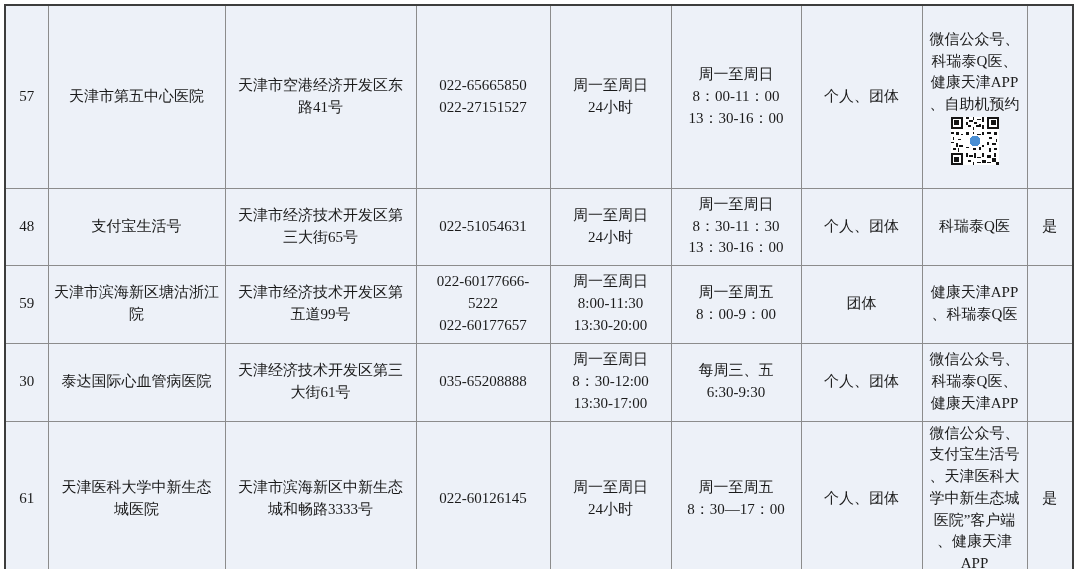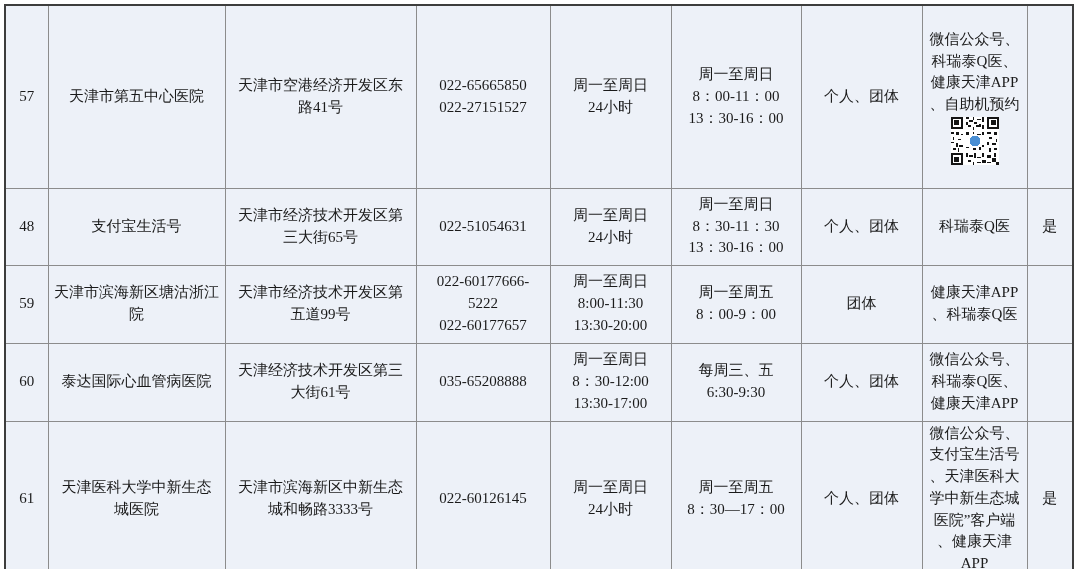--- a/index.html
+++ b/index.html
@@ -199,21 +199,21 @@
 13:30-20:00</td>
       <td>周一至周五
 8：00-9：00</td>
       <td>团体</td>
       <td>健康天津APP
 、科瑞泰Q医</td>
       <td></td>
     </tr>
 
     <tr class="r3">
-      <td>60</td>
+      <td>30</td>
       <td>泰达国际心血管病医院</td>
       <td>天津经济技术开发区第三
 大街61号</td>
       <td>035-65208888</td>
       <td>周一至周日
 8：30-12:00
 13:30-17:00</td>
       <td>每周三、五
 6:30-9:30</td>
       <td>个人、团体</td>

